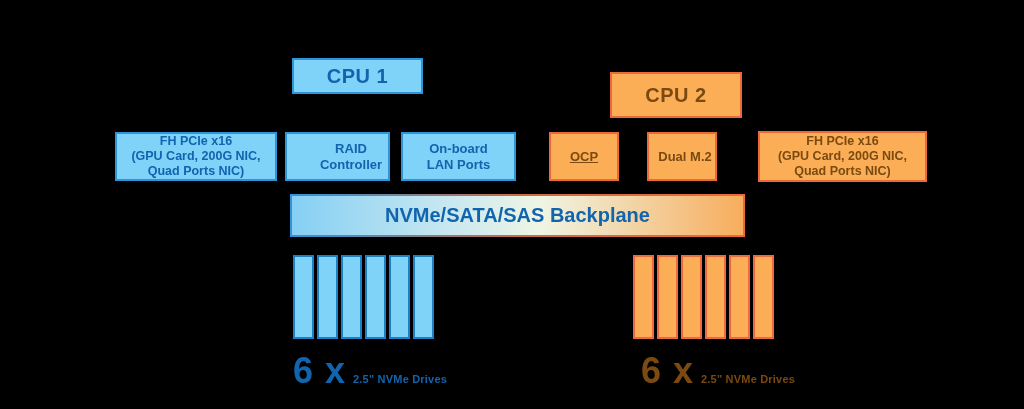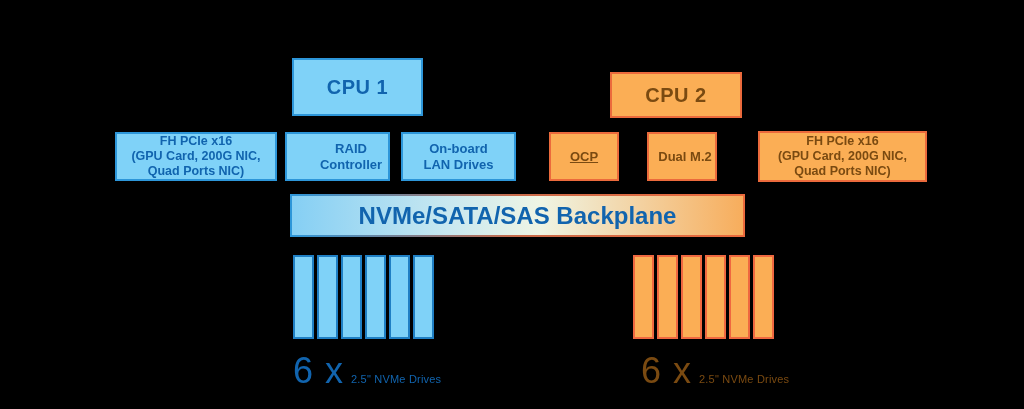--- a/index.html
+++ b/index.html
@@ -23,52 +23,52 @@
     border:2px solid #2D96D9;
     color:#1164AE;
   }
   .orange-box{
     background:#FBAE55;
     border:2px solid #EB6A3C;
     color:#7A4A11;
   }
   .cpu{font-size:20px;font-weight:700;letter-spacing:0.5px;}
   .component{font-size:13px;font-weight:700;margin-top:8px;}
-  #cpu1{left:292px;top:58px;width:131px;height:58px;}
+  #cpu1{left:292px;top:58px;width:131px;height:36px;}
   #cpu2{left:610px;top:72px;width:132px;height:46px;}
   #pcie1{left:115px;top:124px;width:162px;height:49px;font-size:12.5px;}
   #raid{left:285px;top:124px;width:105px;height:49px;padding-left:27px;}
   #lan{left:401px;top:124px;width:115px;height:49px;}
   #ocp{left:549px;top:124px;width:70px;height:49px;text-decoration:underline;}
   #m2{left:647px;top:124px;width:70px;height:49px;padding-left:6px;}
   #pcie2{left:758px;top:123px;width:169px;height:51px;font-size:12.5px;}
   #backplane{
     left:290px;top:194px;width:455px;height:43px;
     background:linear-gradient(90deg,#85CFF4 0%,#C9E8F0 35%,#EFF5E4 55%,#F7AD5C 100%);
     border:2px solid;
     border-image:linear-gradient(90deg,#2D96D9,#C96B4A,#EB6A3C) 1;
     color:#1164AE;
-    font-size:24px;font-weight:700;
+    font-size:20px;font-weight:700;
   }
   .drive-group{
     position:absolute;top:255px;
     display:flex;gap:3px;
   }
   #drives-left{left:293px;}
   #drives-right{left:633px;}
   .bar{
     width:21px;height:84px;
     box-sizing:border-box;
   }
   .bar-blue{background:#7FD2F8;border:2px solid #1F7FC4;}
   .bar-orange{background:#FBAE55;border:2px solid #EF6840;}
   .drive-label{
     position:absolute;top:350px;
     display:flex;align-items:baseline;gap:7px;
-    font-weight:400;
+    font-weight:700;
     text-align:center;
   }
   #label-left{left:293px;color:#1164AE;}
   #label-right{left:641px;color:#7A4A11;}
   .drive-label .prefix{font-size:36px;letter-spacing:1px;}
   .drive-label .suffix{font-size:11px;letter-spacing:0.2px;}
 </style>
 </head>
 <body>
 
@@ -78,21 +78,21 @@
 
   <div id="cpu2" class="box orange-box cpu">CPU 2</div>
 
   <div id="pcie1" class="box blue-box component">FH PCIe x16
 (GPU Card, 200G NIC,
 Quad Ports NIC)</div>
 
   <div id="raid" class="box blue-box component">RAID Controller</div>
 
   <div id="lan" class="box blue-box component">On-board
-LAN Drives</div>
+LAN Ports</div>
 
   <div id="ocp" class="box orange-box component">OCP</div>
 
   <div id="m2" class="box orange-box component">Dual M.2</div>
 
   <div id="pcie2" class="box orange-box component">FH PCIe x16
 (GPU Card, 200G NIC,
 Quad Ports NIC)</div>
 
   <div id="backplane" class="box">NVMe/SATA/SAS Backplane</div>

